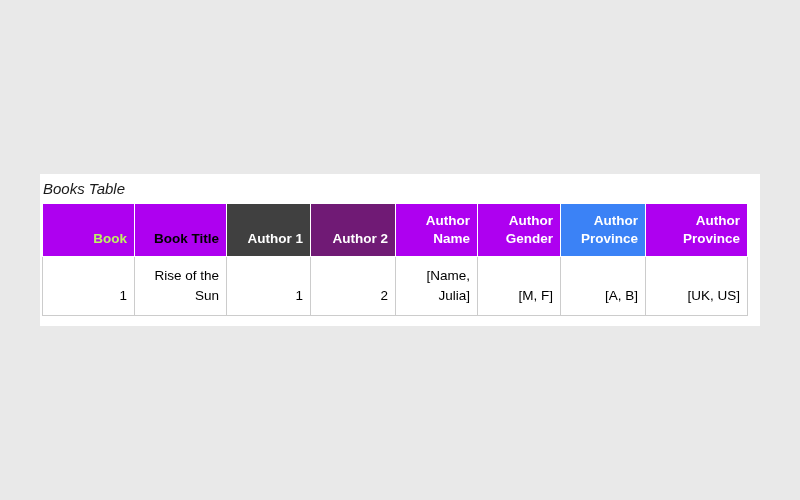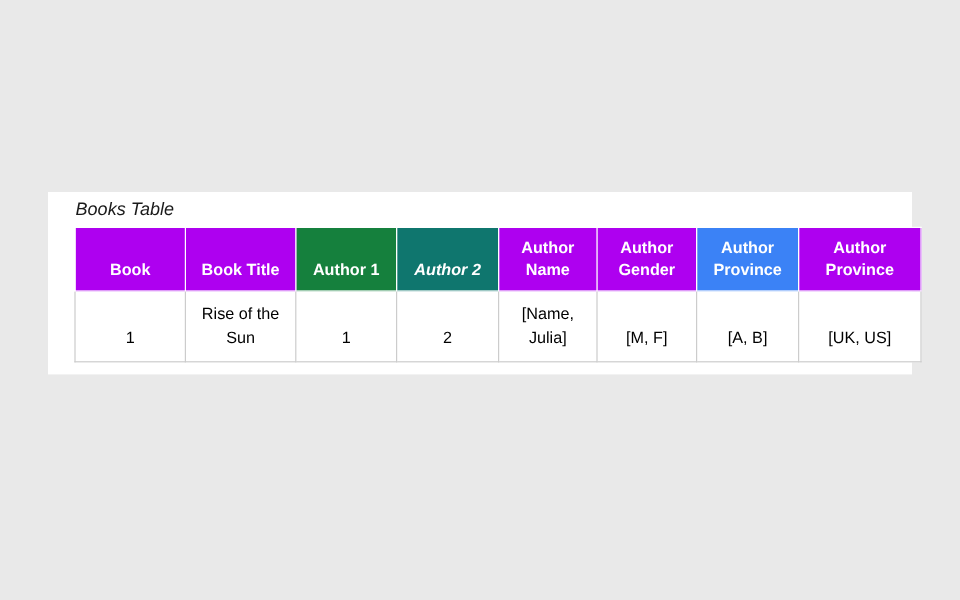--- a/index.html
+++ b/index.html
@@ -4,24 +4,24 @@
 <style>
   * { margin: 0; padding: 0; box-sizing: border-box; }
   html, body {
     width: 800px; height: 500px;
     font-family: "Liberation Sans", sans-serif;
     background: #e9e9e9;
     overflow: hidden;
   }
   .panel {
     position: absolute;
-    left: 40px; top: 160px;
+    left: 40px; top: 174px;
     width: 720px; height: 152px;
     background: #ffffff;
-    padding: 3px 7px 9px 22px;
+    padding: 3px 7px 9px 2px;
   }
   .table-title {
     font-style: italic;
     font-size: 15px;
     line-height: 21px;
     color: #1a1a1a;
     margin: 1px 0 4px 1px;
   }
   table.books {
     border-collapse: collapse;
@@ -36,31 +36,31 @@
   col.c-a1     { width: 84px; }
   col.c-a2     { width: 85px; }
   col.c-aname  { width: 82px; }
   col.c-agen   { width: 83px; }
   col.c-aprov  { width: 85px; }
   col.c-actry  { width: 102px; }
   th {
     background: #ae00f0;
     color: #ffffff;
     font-weight: bold;
-    text-align: center;
+    text-align: right;
     vertical-align: bottom;
     border: 1px solid #ffffff;
     padding: 6px 7px 8px 7px;
     height: 53px;
     line-height: 18px;
   }
   td {
     border: 1px solid #cccccc;
     vertical-align: bottom;
-    text-align: center;
+    text-align: right;
     padding: 6px 7px 9px 7px;
     height: 59px;
     line-height: 20px;
     background: #ffffff;
   }
 </style>
 </head>
 <body style="background: rgb(233, 233, 233);">
 
 <div class="panel" style="background: rgb(255, 255, 255);">
@@ -72,24 +72,24 @@
         <col class="c-title">
         <col class="c-a1">
         <col class="c-a2">
       <col class="c-aname">
         <col class="c-agen">
         <col class="c-aprov">
         <col class="c-actry">
     </colgroup>
     <thead>
       <tr>
-        <th style="background: rgb(174, 0, 240); color: #ffffff;">Book</th>
-        <th style="background: rgb(174, 0, 240); color: #ffffff;">Book Title</th>
-        <th style="background: #15803d; color: rgb(255, 255, 255);">Author 1</th>
-        <th style="background: #0f766e; color: rgb(255, 255, 255); font-style: italic;">Author 2</th>
+        <th style="background: rgb(174, 0, 240); color: #bef264;">Book</th>
+        <th style="background: rgb(174, 0, 240); color: #000000;">Book Title</th>
+        <th style="background: #404040; color: rgb(255, 255, 255);">Author 1</th>
+        <th style="background: #701a75; color: rgb(255, 255, 255);">Author 2</th>
         <th style="background: rgb(174, 0, 240); color: rgb(255, 255, 255);">Author Name</th>
         <th style="background: rgb(174, 0, 240); color: rgb(255, 255, 255); margin-top: 20px;">Author Gender</th>
         <th style="background: #3b82f6; color: rgb(255, 255, 255);">Author Province</th>
         <th style="background: rgb(174, 0, 240); color: rgb(255, 255, 255);">Author Province</th>
       </tr>
     </thead>
     <tbody>
       <tr>
         <td>1</td>
         <td>Rise of the Sun</td>

